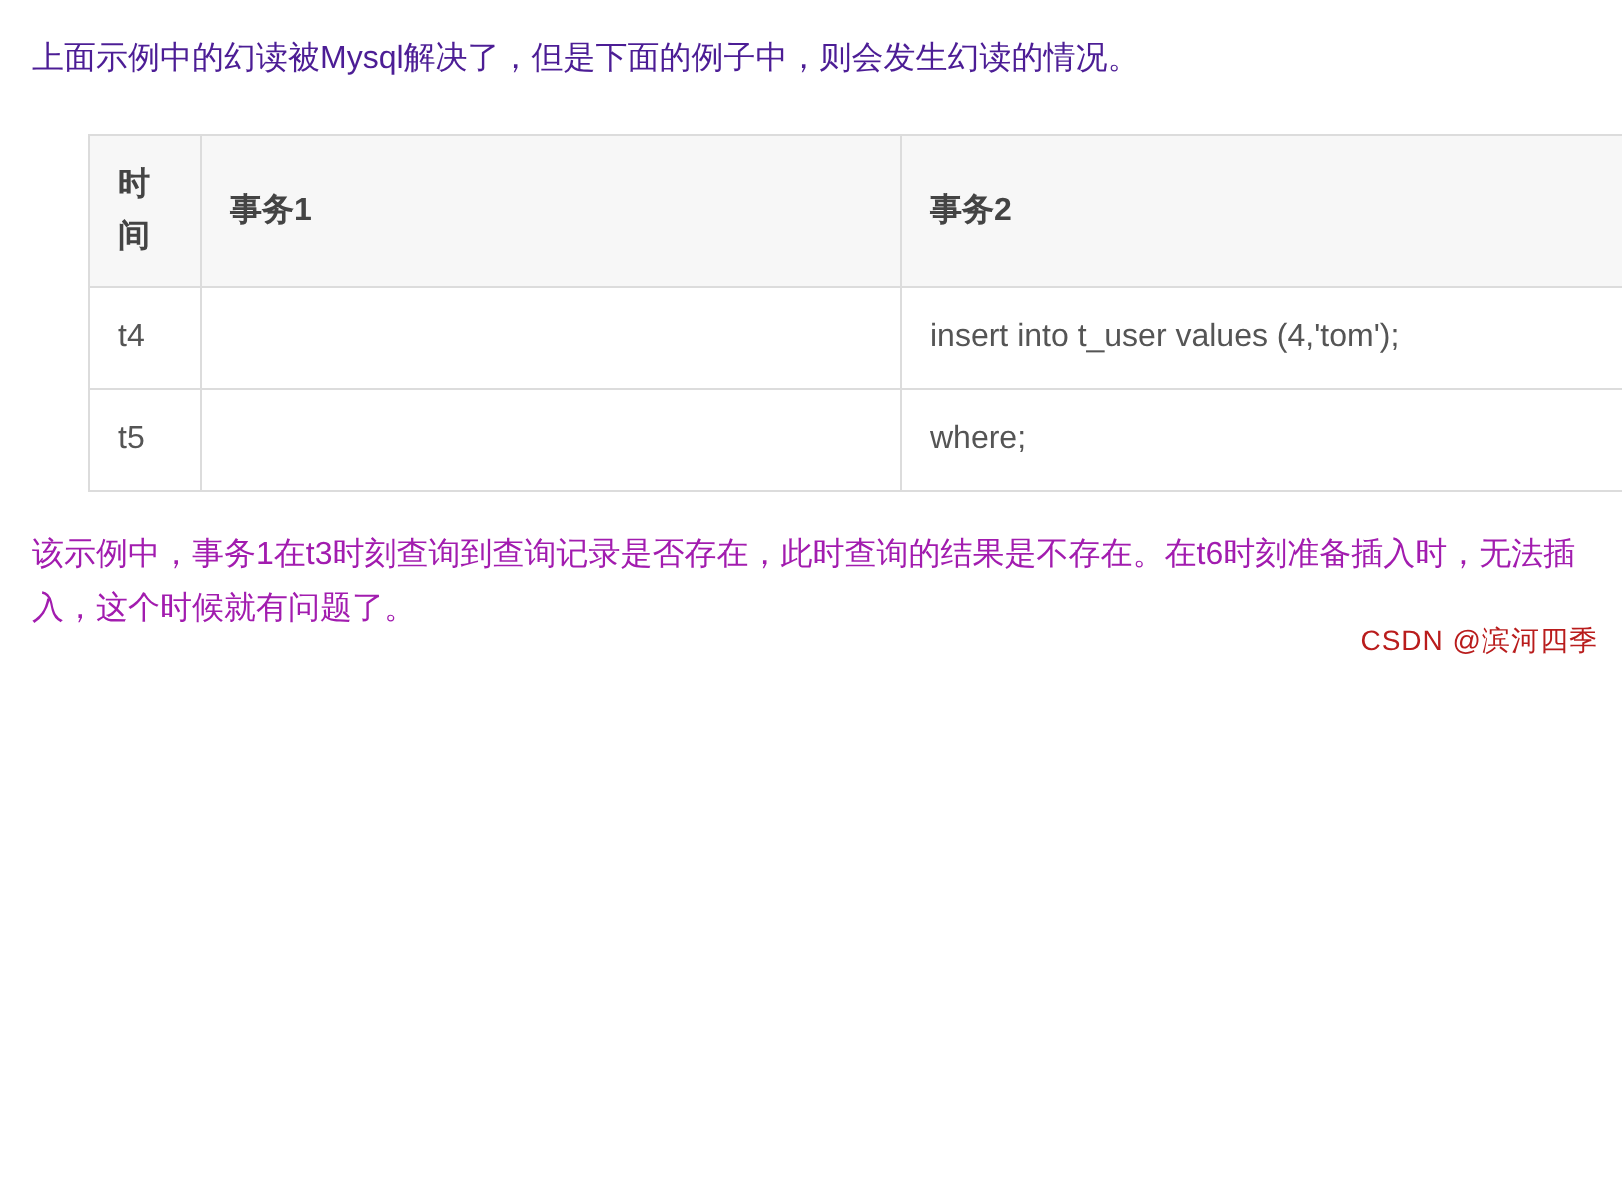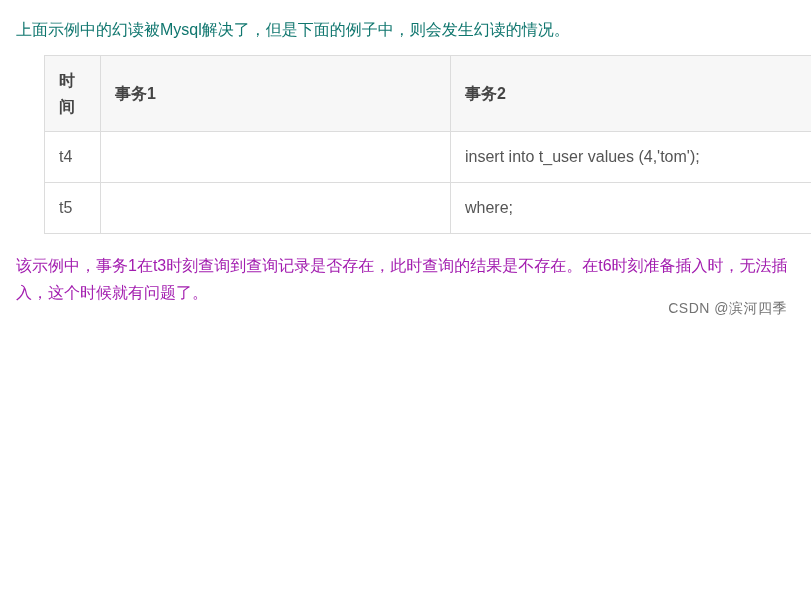--- a/index.html
+++ b/index.html
@@ -7,22 +7,22 @@
       font-family: -apple-system, BlinkMacSystemFont, "Segoe UI", "PingFang SC", "Microsoft YaHei", sans-serif;
       font-size: 16px;
       color: #333;
       background: #fff;
       padding: 16px;
       width: 811px;
       position: relative;
     }
     .paragraph {
       line-height: 1.7;
-      margin-bottom: 12px;
-      color: #0f766e;
+      margin-bottom: 24px;
+      color: #4c1d95;
     }
     .paragraph2 {
       line-height: 1.7;
       margin-top: 18px;
       color: #a21caf;
     }
     table {
       border-collapse: collapse;
       width: 100%;
       table-layout: fixed;
@@ -43,23 +43,23 @@
     }
     td {
       color: #555;
       background: #fff;
     }
     col.c-time { width: 56px; }
     col.c-tx1 { width: 350px; }
     col.c-tx2 { width: auto; }
     .watermark {
       position: absolute;
-      right: 24px;
+      right: 12px;
       bottom: 4px;
-      color: #737373;
+      color: #b91c1c;
       font-size: 14px;
       letter-spacing: 0.5px;
       pointer-events: none;
       user-select: none;
     }
   </style>
 </head>
 <body>
 
 <p class="paragraph">上面示例中的幻读被Mysql解决了，但是下面的例子中，则会发生幻读的情况。</p>

